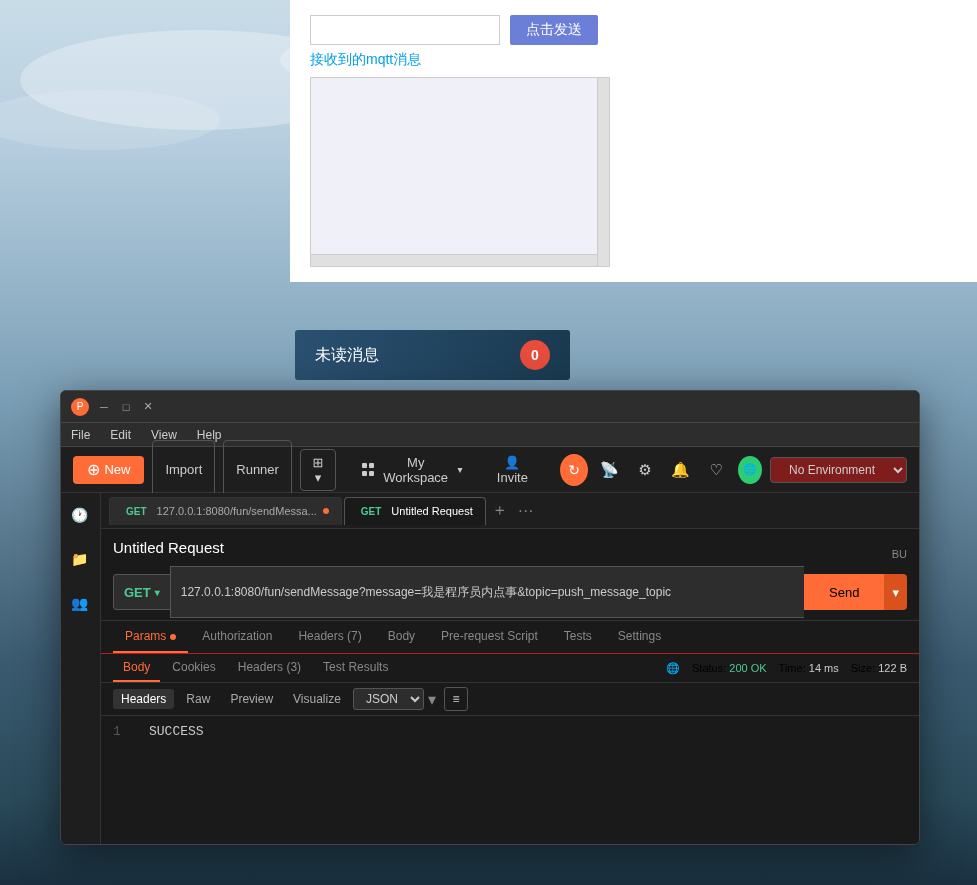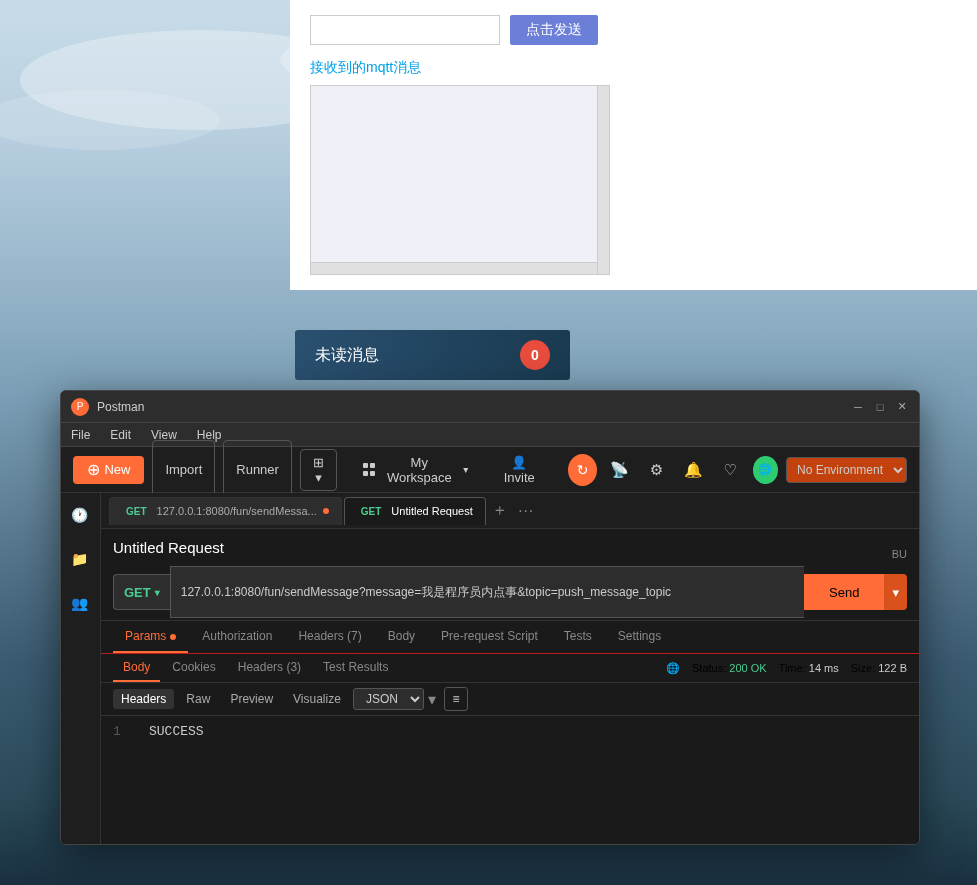--- a/index.html
+++ b/index.html
@@ -43,21 +43,21 @@
       width: 690px;
       background: white;
       z-index: 5;
       padding: 15px 20px;
     }
 
     .web-controls {
       display: flex;
       align-items: center;
       gap: 10px;
-      margin-bottom: 14px;
+      margin-bottom: 6px;
     }
 
     .web-input {
       width: 190px;
       height: 30px;
       border: 1px solid #ccc;
       padding: 0 6px;
       font-size: 13px;
     }
 
@@ -303,24 +303,24 @@
       border-radius: 50%;
       display: flex;
       align-items: center;
       justify-content: center;
       cursor: pointer;
       color: #ccc;
       font-size: 15px;
     }
 
     .env-selector {
-      background: #c2410c;
+      background: #7f1d1d;
       color: #ccc;
       border: 1px solid #555;
-      padding: 4px 6px;
+      padding: 4px 14px;
       border-radius: 4px;
       font-size: 12px;
       cursor: pointer;
     }
 
     
     .main-layout {
       display: flex;
       height: calc(455px - 32px - 24px - 46px);
     }
@@ -700,21 +700,20 @@
 
 <div class="unread-bar">
   <span class="unread-text">未读消息</span>
   <div class="unread-badge">0</div>
 </div>
 
 <div class="postman-window">
 
   <div class="title-bar">
     <div class="title-bar-logo">P</div>
-    <span class="title-bar-title">Postman</span>
     <div class="title-bar-controls">
       <div class="title-btn">─</div>
       <div class="title-btn">□</div>
       <div class="title-btn">✕</div>
     </div>
   </div>
 
   <div class="menu-bar">
     <span class="menu-item">File</span>
     <span class="menu-item">Edit</span>

